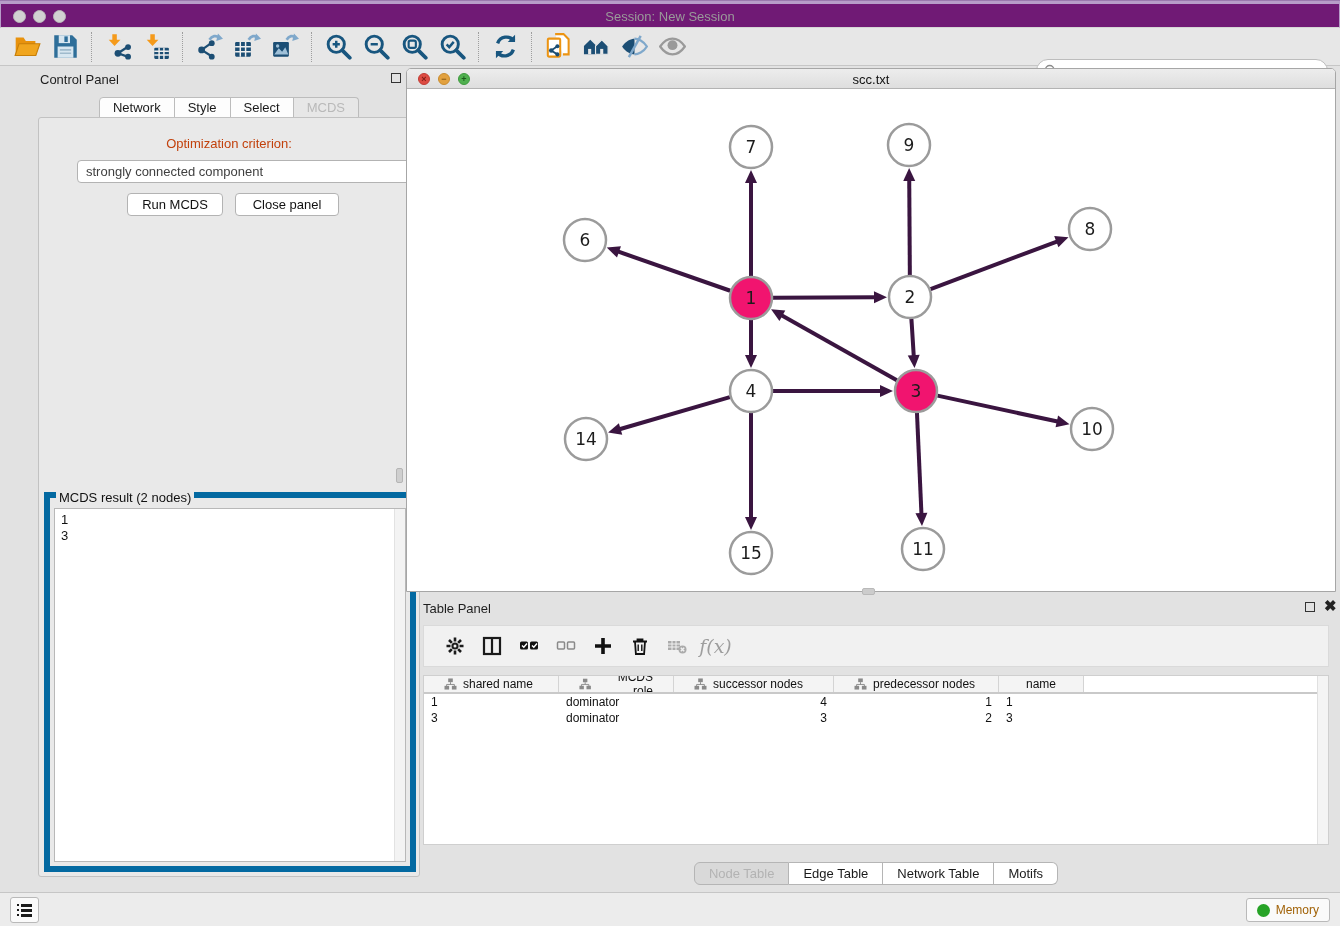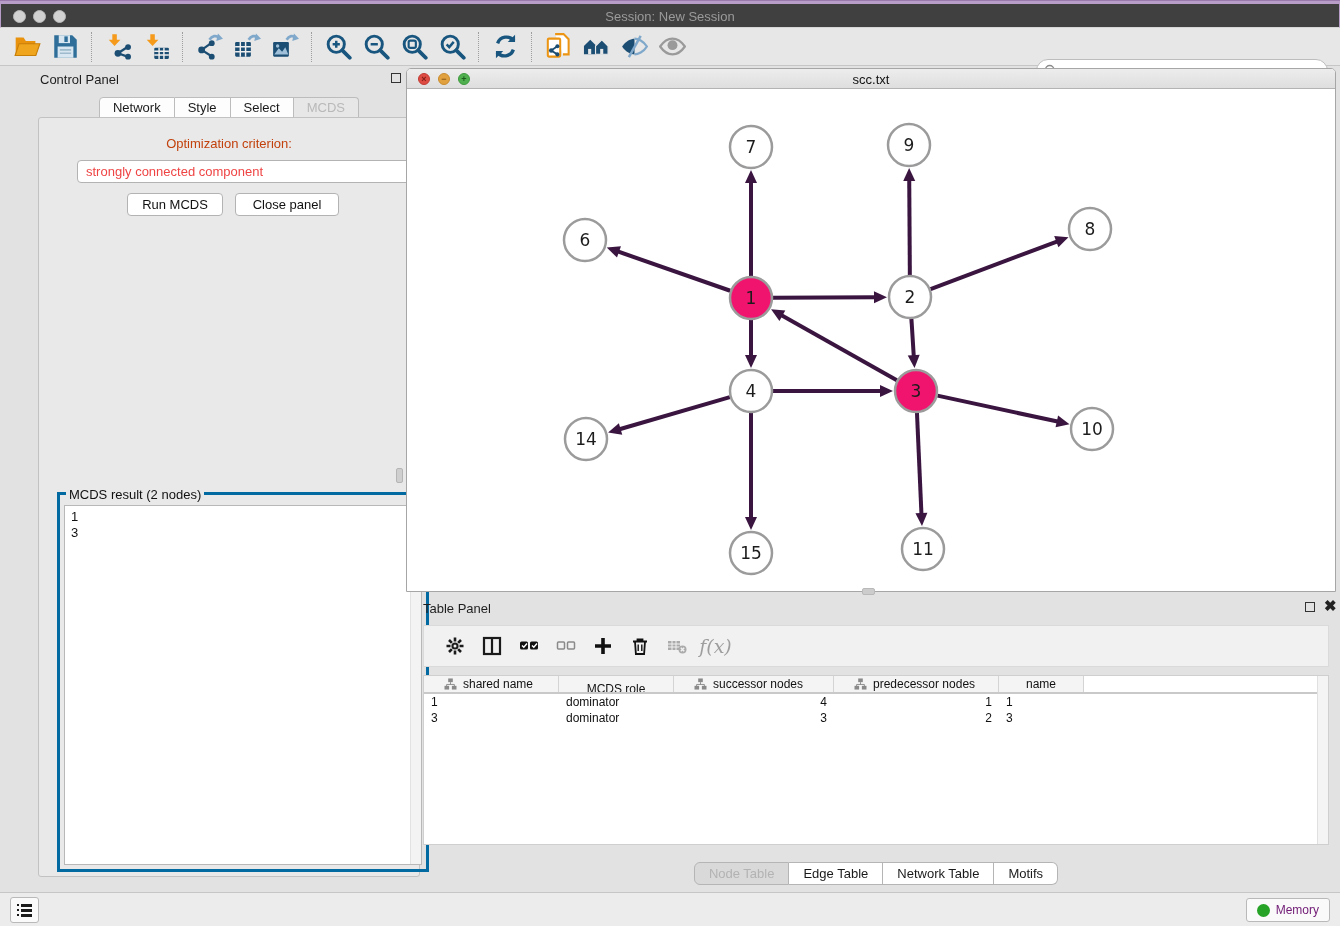--- a/index.html
+++ b/index.html
@@ -1,21 +1,21 @@
 <!DOCTYPE html>
 <html><head>
 <meta charset="utf-8">
 <style>
   * { margin:0; padding:0; box-sizing:border-box; }
   html,body { width:1340px; height:926px; }
   body { font-family:"Liberation Sans", sans-serif; background:#e2e2e2; position:relative; overflow:hidden; }
 
   
   .top-strip { position:absolute; left:0; top:0; width:1340px; height:4px; background:#b79dc8; border-top:1px solid #9a79ad; }
-  .titlebar { position:absolute; left:0; top:4px; width:1340px; height:24px; background:#404040;
+  .titlebar { position:absolute; left:0; top:4px; width:1340px; height:24px; background:#701a75;
               border-left:1px solid #b79dc8; border-right:1px solid #b79dc8; border-bottom:1px solid #d6d6d6; }
   .traffic-gray { position:absolute; top:6px; width:13px; height:13px; border-radius:50%export; border-radius:50%;
               background:#d2d2d2; border:1px solid #b8b8b8; }
   .app-title { position:absolute; top:5px; left:0; width:100%; text-align:center; font-size:13px; color:#9a9a9a; }
 
   
   .toolbar { position:absolute; left:0; top:28px; width:1340px; height:38px; background:#e7e7e7;
              border-bottom:1px solid #c6c6c6; display:flex; align-items:center; padding-left:8px; }
   .tb-btn { width:38px; height:34px; display:flex; align-items:center; justify-content:center; flex:none; }
   .tb-btn svg { width:27px; height:27px; }
@@ -36,29 +36,29 @@
   .tab { height:21px; padding:0 13px; font-size:13px; display:flex; align-items:center; background:#fdfdfd;
          border:1px solid #bcbcbc; border-left:none; color:#1a1a1a; }
   .tab.first { border-left:1px solid #bcbcbc; border-radius:4px 0 0 0; }
   .tab.last { border-radius:0 4px 0 0; }
   .tab.active { background:#e7e7e7; color:#b9b9b9; border-bottom:1px solid #e7e7e7; }
 
   .cp-body { position:absolute; left:6px; top:49px; width:382px; height:760px; background:#e9e9e9;
              border:1px solid #c2c2c2; border-radius:3px; }
   .opt-label { position:absolute; left:0; top:18px; width:100%; text-align:center; font-size:13px; color:#c2410c; }
   .combo { position:absolute; left:38px; top:42px; width:363px; height:23px; background:#fff;
-           border:1px solid #b3b3b3; border-radius:4px; font-size:13px; color:#ef4444;
+           border:1px solid #b3b3b3; border-radius:4px; font-size:13px; color:#404040;
            display:flex; align-items:center; padding:0 8px; }
   .combo-stepper { position:absolute; right:6px; top:3px; }
   .btn { position:absolute; top:75px; height:23px; background:#fff; border:1px solid #b3b3b3; border-radius:4px;
          font-size:13px; color:#111; display:flex; align-items:center; justify-content:center; }
   .btn-run { left:88px; width:96px; }
   .btn-close { left:196px; width:104px; }
 
-  .mcds-fieldset { position:absolute; left:18px; top:374px; width:372px; height:380px; border:3px solid #0369a1; }
+  .mcds-fieldset { position:absolute; left:5px; top:374px; width:372px; height:380px; border:6px solid #0369a1; }
   .mcds-legend { position:absolute; left:6px; top:-8px; background:#e9e9e9; padding:0 3px; font-size:13px; color:#111; }
   .mcds-textarea { position:absolute; left:4px; top:10px; right:4px; bottom:4px; background:#fff; border:1px solid #b8b8b8; }
   .mcds-lines { padding:3px 6px; font-size:13px; color:#111; line-height:16px; }
   .mcds-scroll { position:absolute; right:0; top:0; width:11px; height:100%; background:#f3f3f3; border-left:1px solid #e2e2e2; }
 
   
   .v-split-handle { position:absolute; left:396px; top:468px; width:7px; height:15px; background:#cfcfcf;
                     border:1px solid #b5b5b5; border-radius:2px; }
   .h-split-handle { position:absolute; left:862px; top:588px; width:13px; height:7px; background:#cccccc;
                     border:1px solid #b9b9b9; border-radius:2px; }
@@ -102,21 +102,21 @@
   .btab.active { background:#d9d9d9; color:#b3b3b3; }
 
   
   .statusbar { position:absolute; left:0; top:892px; width:1340px; height:34px; background:#ececec; border-top:1px solid #c6c6c6; }
   .task-btn { position:absolute; left:10px; top:4px; width:29px; height:26px; background:#fafafa; border:1px solid #b9b9b9;
               border-radius:3px; display:flex; align-items:center; justify-content:center; }
   .list-icon { width:15px; height:13px; display:flex; flex-direction:column; justify-content:space-between; }
   .list-icon i { display:block; height:3px; background:#1b1b1b; position:relative; margin-left:4px; }
   .list-icon i::before { content:""; position:absolute; left:-4px; top:0.5px; width:2px; height:2px; background:#1b1b1b; }
   .memory-btn { position:absolute; right:10px; top:5px; height:24px; background:#fafafa; border:1px solid #b9b9b9;
-                border-radius:3px; display:flex; align-items:center; gap:6px; padding:0 10px; font-size:12px; color:#701a75; }
+                border-radius:3px; display:flex; align-items:center; gap:6px; padding:0 10px; font-size:12px; color:#a16207; }
   .mem-dot { width:13px; height:13px; border-radius:50%; background:#27a327; }
 </style>
 </head>
 <body>
 
 <div class="top-strip"></div>
 <div class="titlebar">
   <span class="traffic-gray" style="left:12px"></span>
   <span class="traffic-gray" style="left:32px"></span>
   <span class="traffic-gray" style="left:52px"></span>
@@ -442,21 +442,21 @@
     <div class="thead" id="thead">
         <div class="hcell" style="width: 135px;">
           <svg viewBox="0 0 14 13" width="13" height="12">
             <rect x="4.5" y="0.5" width="5" height="4" fill="#8a8a8a"></rect>
             <path d="M7 4.5V7M2.8 9V7h8.4v2" stroke="#8a8a8a" fill="none"></path>
             <rect x="0.5" y="8.5" width="5" height="4" fill="#8a8a8a"></rect>
             <rect x="8.5" y="8.5" width="5" height="4" fill="#8a8a8a"></rect>
           </svg>
           <span>shared name</span>
         </div>
-        <div class="hcell" style="width: 115px; flex-direction: column;">
+        <div class="hcell" style="width: 115px;">
           <svg viewBox="0 0 14 13" width="13" height="12">
             <rect x="4.5" y="0.5" width="5" height="4" fill="#8a8a8a"></rect>
             <path d="M7 4.5V7M2.8 9V7h8.4v2" stroke="#8a8a8a" fill="none"></path>
             <rect x="0.5" y="8.5" width="5" height="4" fill="#8a8a8a"></rect>
             <rect x="8.5" y="8.5" width="5" height="4" fill="#8a8a8a"></rect>
           </svg>
           <span>MCDS role</span>
         </div>
         <div class="hcell" style="width: 160px;">
           <svg viewBox="0 0 14 13" width="13" height="12">

